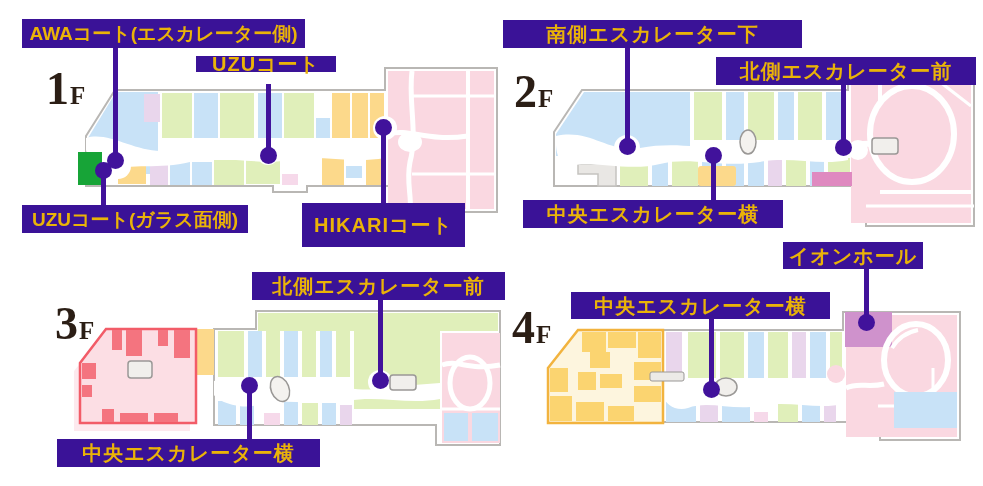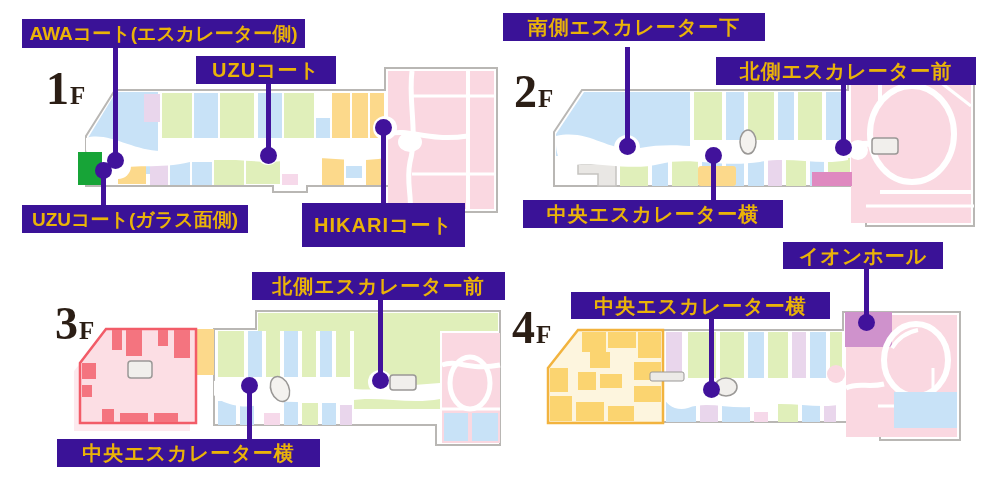--- a/index.html
+++ b/index.html
@@ -257,24 +257,24 @@
   <div class="dot" style="left:375px;top:119px"></div>
   <div class="dot" style="left:619px;top:138px"></div>
   <div class="dot" style="left:835px;top:139px"></div>
   <div class="dot" style="left:705px;top:147px"></div>
   <div class="dot" style="left:372px;top:372px"></div>
   <div class="dot" style="left:241px;top:377px"></div>
   <div class="dot" style="left:858px;top:314px"></div>
   <div class="dot" style="left:703px;top:381px"></div>
 
   <div class="tag" style="left:22px;top:19px;width:283px;height:29px;font-size:19px;letter-spacing:0">AWAコート(エスカレーター側)</div>
-  <div class="tag" style="left:196px;top:56px;width:140px;height:28px">UZUコート</div>
+  <div class="tag" style="left:196px;top:56px;width:140px;height:16px">UZUコート</div>
   <div class="tag" style="left:22px;top:205px;width:226px;height:28px;font-size:19px;letter-spacing:0">UZUコート(ガラス面側)</div>
   <div class="tag" style="left:302px;top:203px;width:163px;height:44px">HIKARIコート</div>
-  <div class="tag" style="left:503px;top:13px;width:262px;height:28px">南側エスカレーター下</div>
+  <div class="tag" style="left:503px;top:20px;width:299px;height:28px">南側エスカレーター下</div>
   <div class="tag" style="left:716px;top:57px;width:260px;height:28px">北側エスカレーター前</div>
   <div class="tag" style="left:523px;top:200px;width:260px;height:28px">中央エスカレーター横</div>
   <div class="tag" style="left:252px;top:272px;width:253px;height:28px">北側エスカレーター前</div>
   <div class="tag" style="left:57px;top:439px;width:263px;height:28px">中央エスカレーター横</div>
-  <div class="tag" style="left:783px;top:242px;width:160px;height:27px">イオンホール</div>
+  <div class="tag" style="left:783px;top:242px;width:140px;height:27px">イオンホール</div>
   <div class="tag" style="left:571px;top:292px;width:259px;height:27px">中央エスカレーター横</div>
 
 </div>
 
 </body></html>

